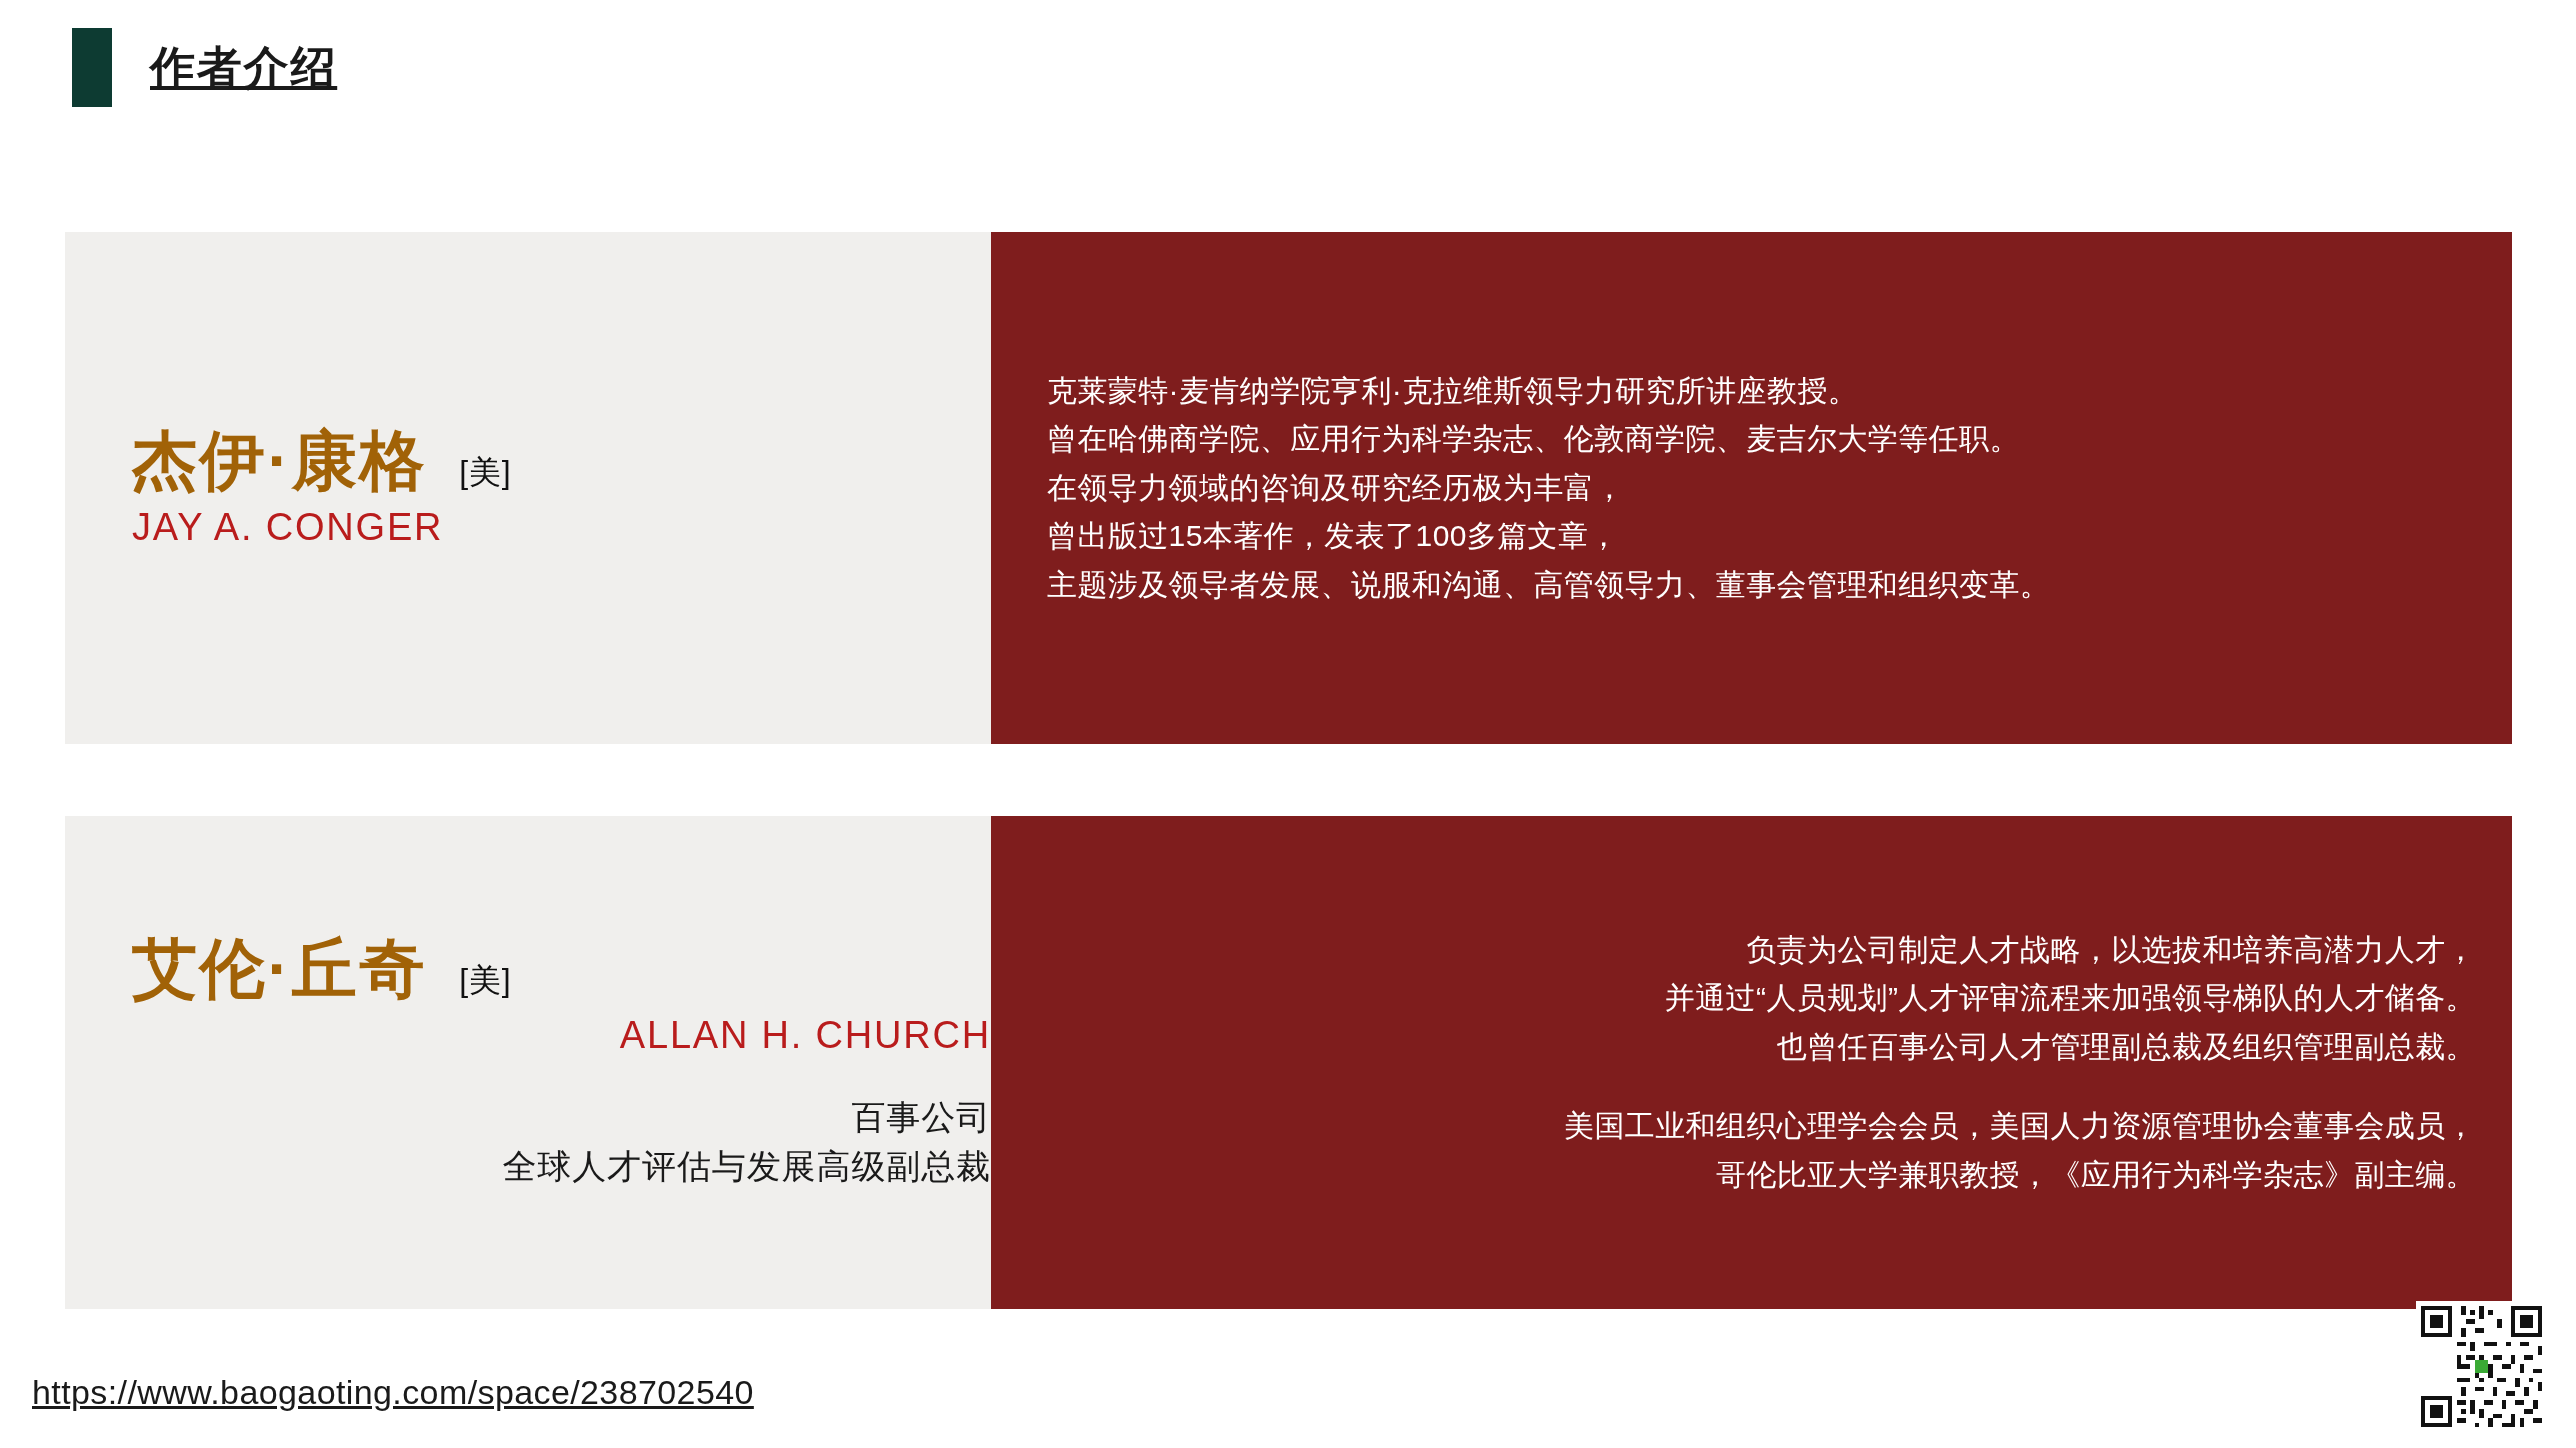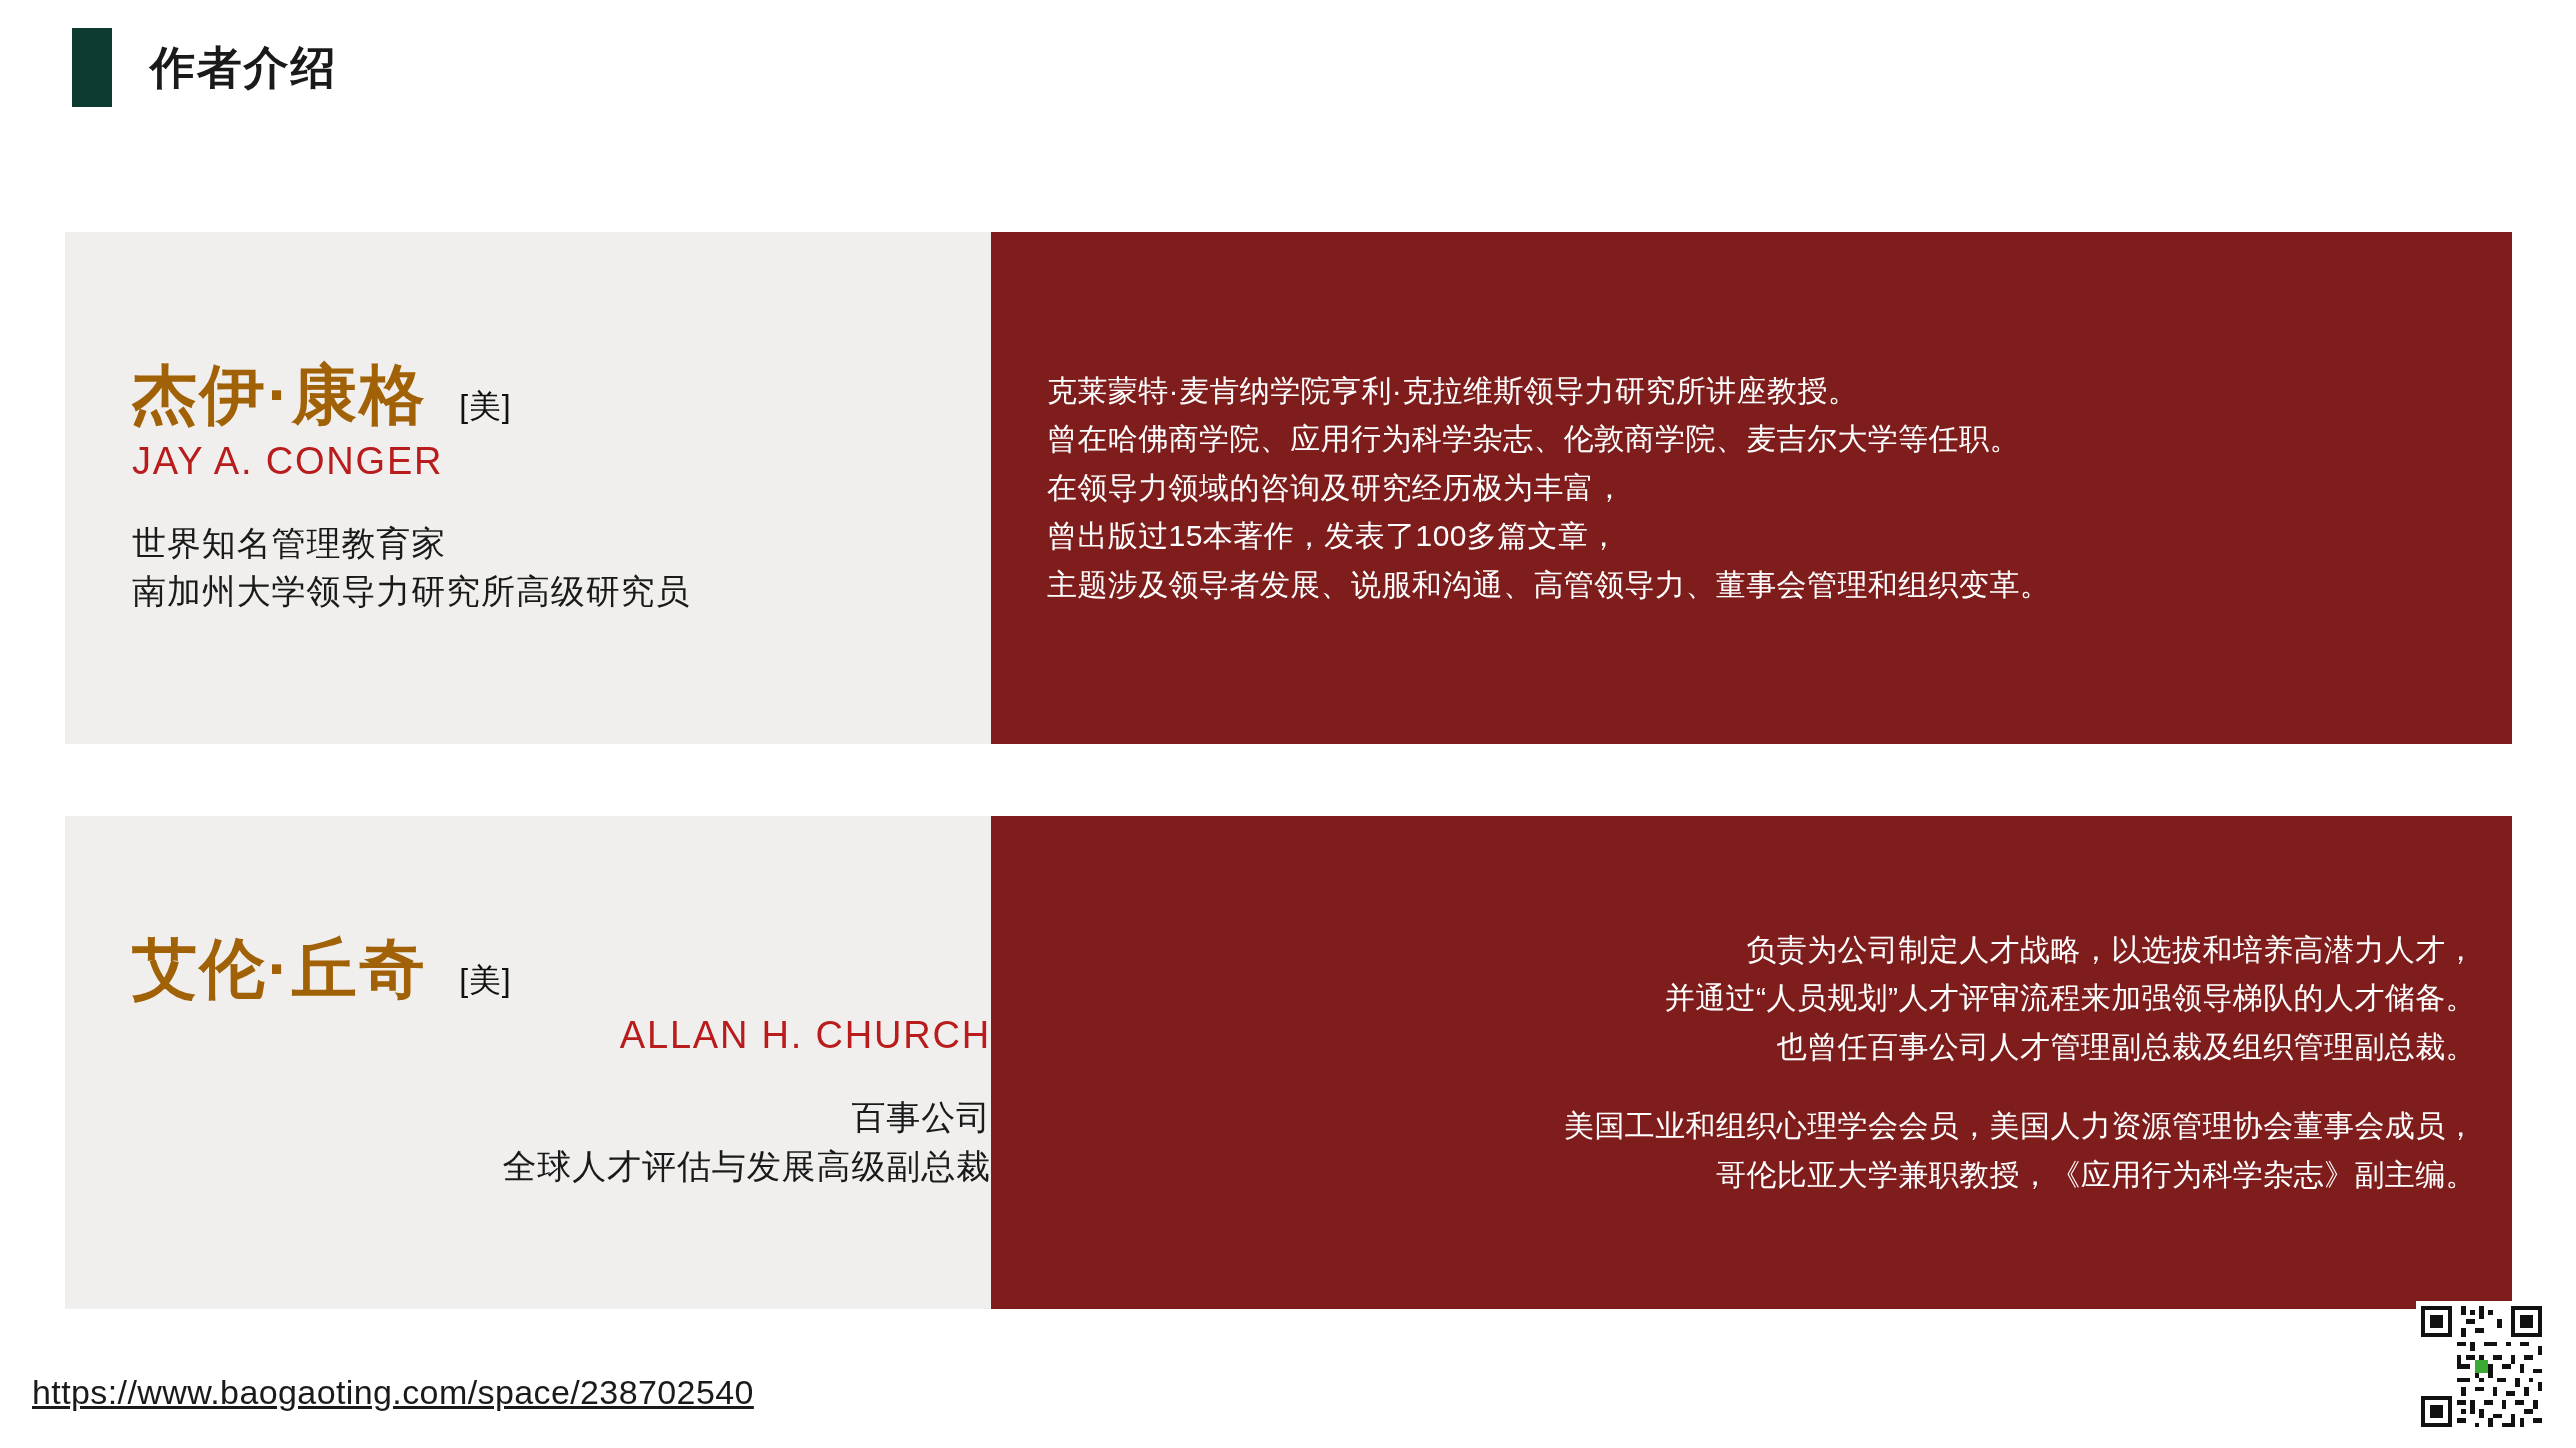--- a/index.html
+++ b/index.html
@@ -30,20 +30,21 @@
     background: #0d3b32;
     margin-left: 72px;
   }
   .header-title {
     font-size: 45px;
     font-weight: bold;
     color: #1a1a1a;
     margin-left: 38px;
     letter-spacing: 1.8px;
     line-height: 1;
+    text-decoration: underline;
   }
 
   
   .card {
     position: absolute;
     left: 65px;
     width: 2447px;
     display: flex;
     box-sizing: border-box;
   }
@@ -145,24 +146,20 @@
   <div class="header-title">作者介绍</div>
 </div>
 
 <div class="card" id="card-0">
   <div class="card-left">
     <div class="name-row">
       <span class="name-cn">杰伊·康格</span>
       <span class="name-country">[美]</span>
     </div>
     <div class="name-en">JAY A. CONGER</div>
-    <div class="title-block">
-      <div class="title-line">世界知名管理教育家</div>
-      <div class="title-line">南加州大学领导力研究所高级研究员</div>
-    </div>
   </div>
   <div class="card-right">
     <div class="bio-line">克莱蒙特·麦肯纳学院亨利·克拉维斯领导力研究所讲座教授。</div>
     <div class="bio-line">曾在哈佛商学院、应用行为科学杂志、伦敦商学院、麦吉尔大学等任职。</div>
     <div class="bio-line">在领导力领域的咨询及研究经历极为丰富，</div>
     <div class="bio-line">曾出版过15本著作，发表了100多篇文章，</div>
     <div class="bio-line">主题涉及领导者发展、说服和沟通、高管领导力、董事会管理和组织变革。</div>
   </div>
 </div>
 

